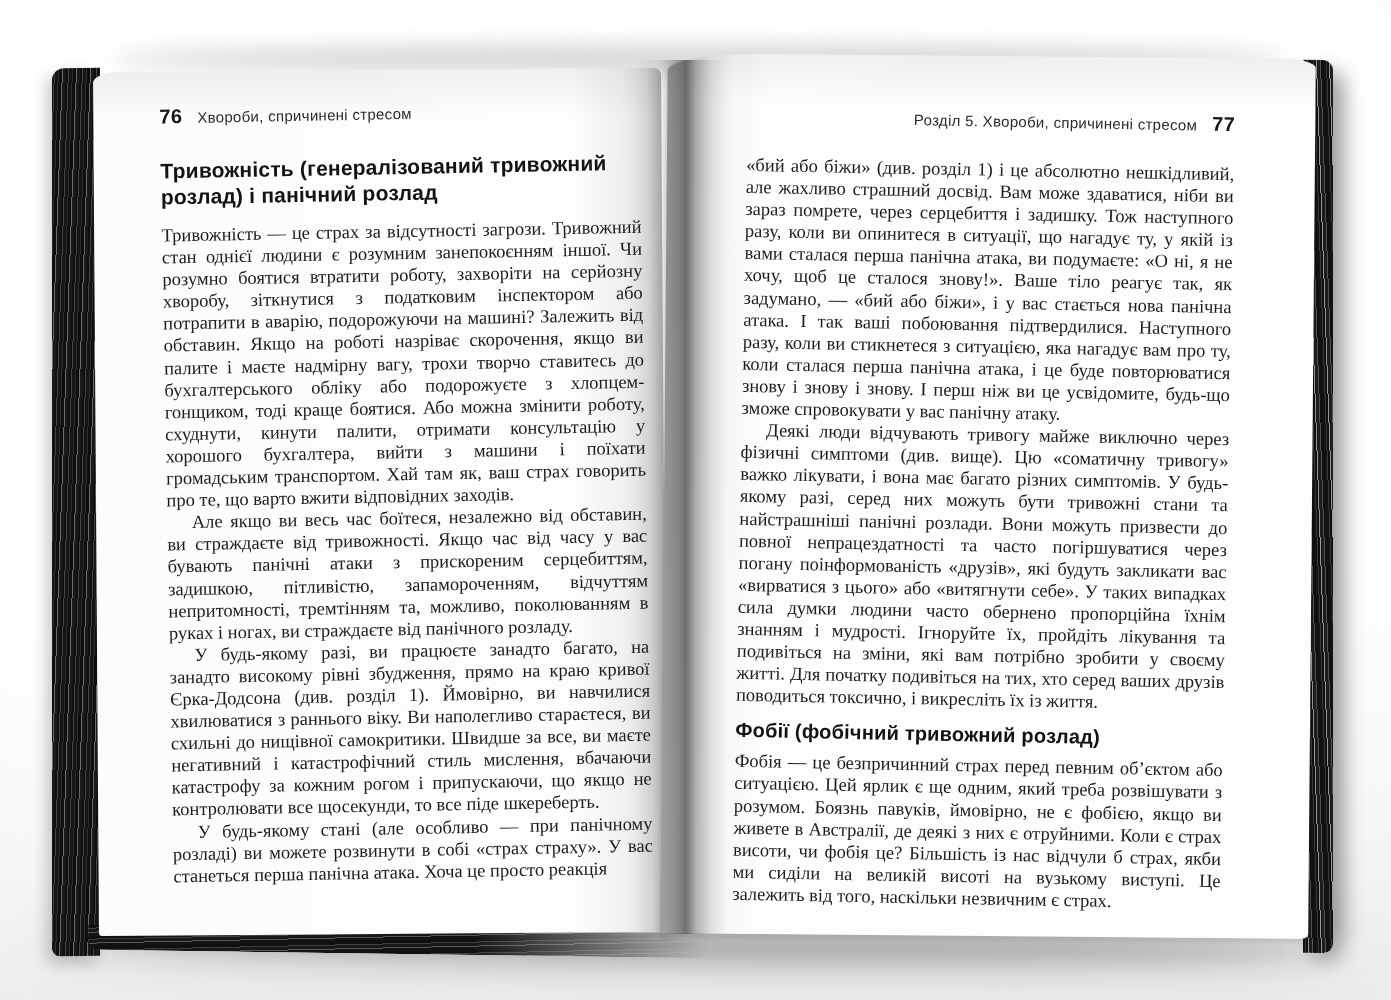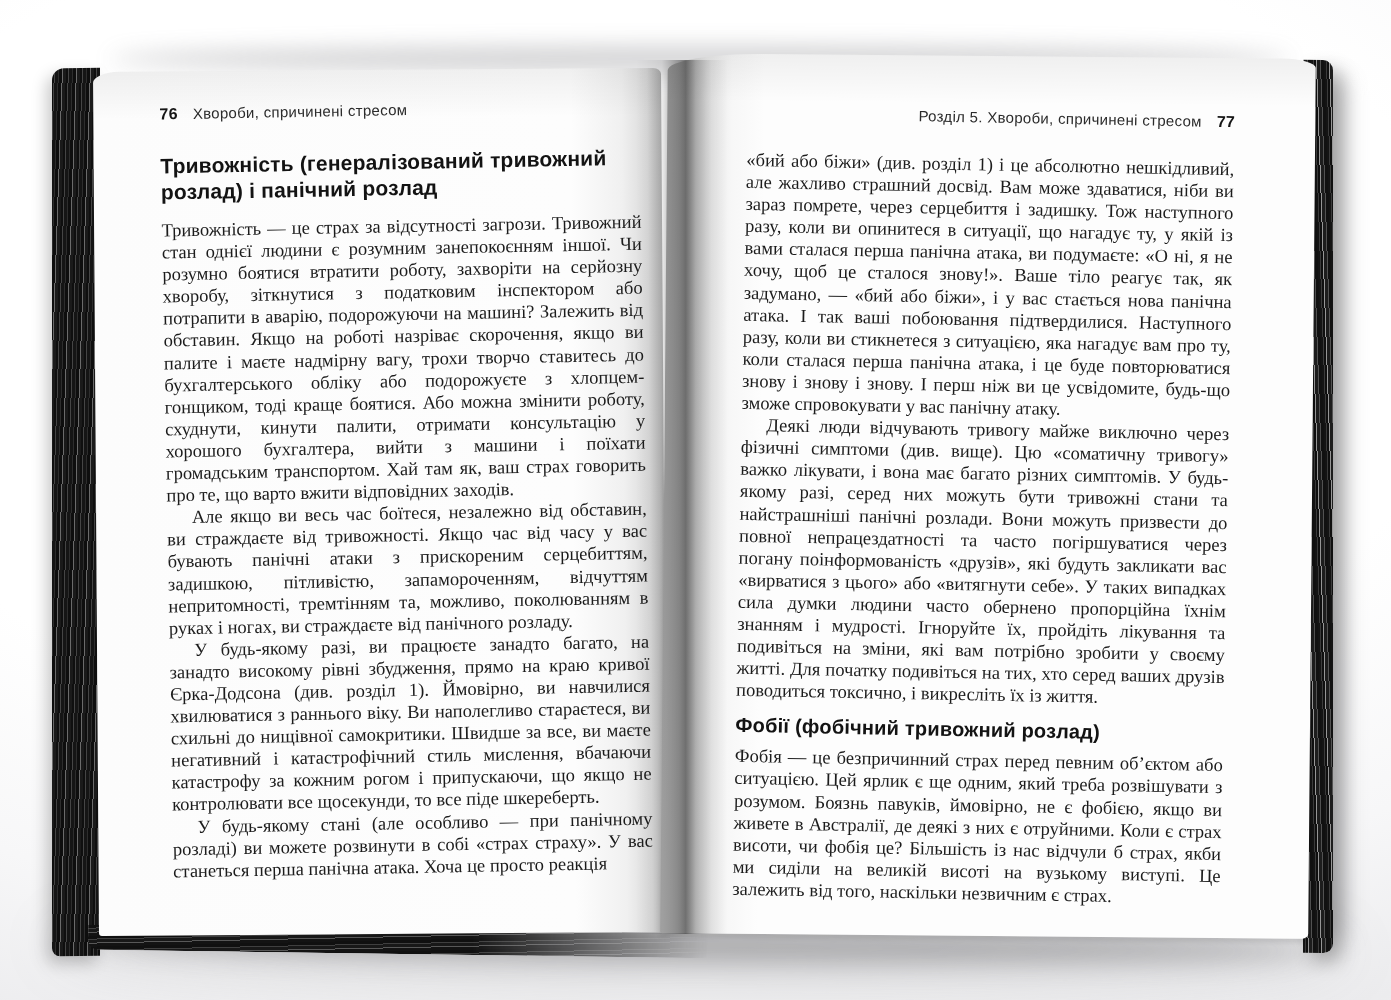--- a/index.html
+++ b/index.html
@@ -84,21 +84,21 @@
   }
   
   .content{position:absolute;color:#1f1f1f;}
   .content-left{left:66px;top:34px;width:480px;transform:rotate(-.65deg);transform-origin:left top;}
   .content-right{left:80px;top:50px;width:488px;transform:rotate(.6deg);transform-origin:left top;}
   .running-head{
     display:flex;align-items:baseline;gap:15px;
     font-size:15px;letter-spacing:.3px;color:#2b2b2b;
   }
   .running-head.right{justify-content:flex-end;}
-  .pagenum{font-weight:bold;font-size:16px;color:#161616;}
+  .pagenum{font-weight:bold;font-size:20px;color:#161616;}
   .heading{
     margin:30px 0 12px;font-weight:bold;font-size:21px;line-height:26px;
     letter-spacing:.2px;color:#131313;
   }
   .subheading{
     margin:12px 0 7px;font-weight:bold;font-size:20px;line-height:25px;
     letter-spacing:.2px;color:#131313;
   }
   .body-par{
     margin:0;font-family:"Liberation Serif","DejaVu Serif",serif;

